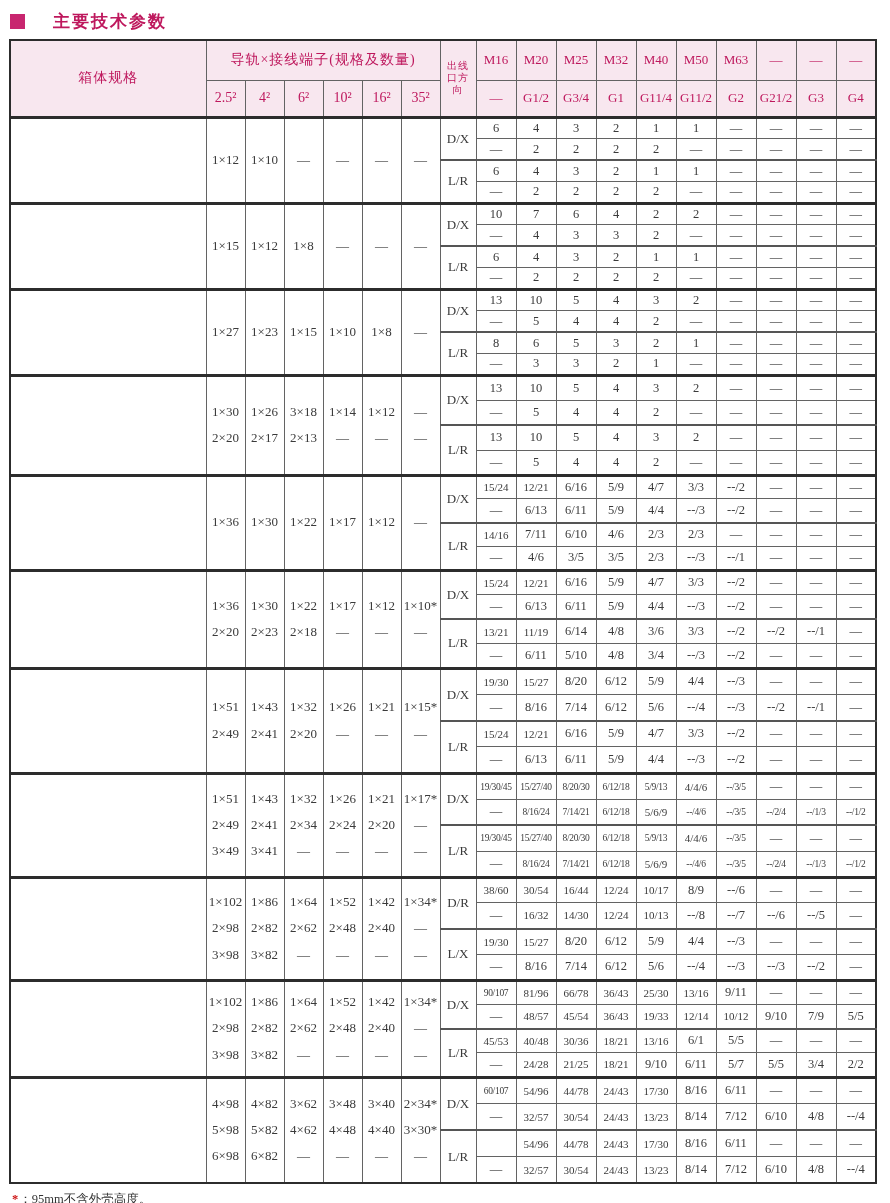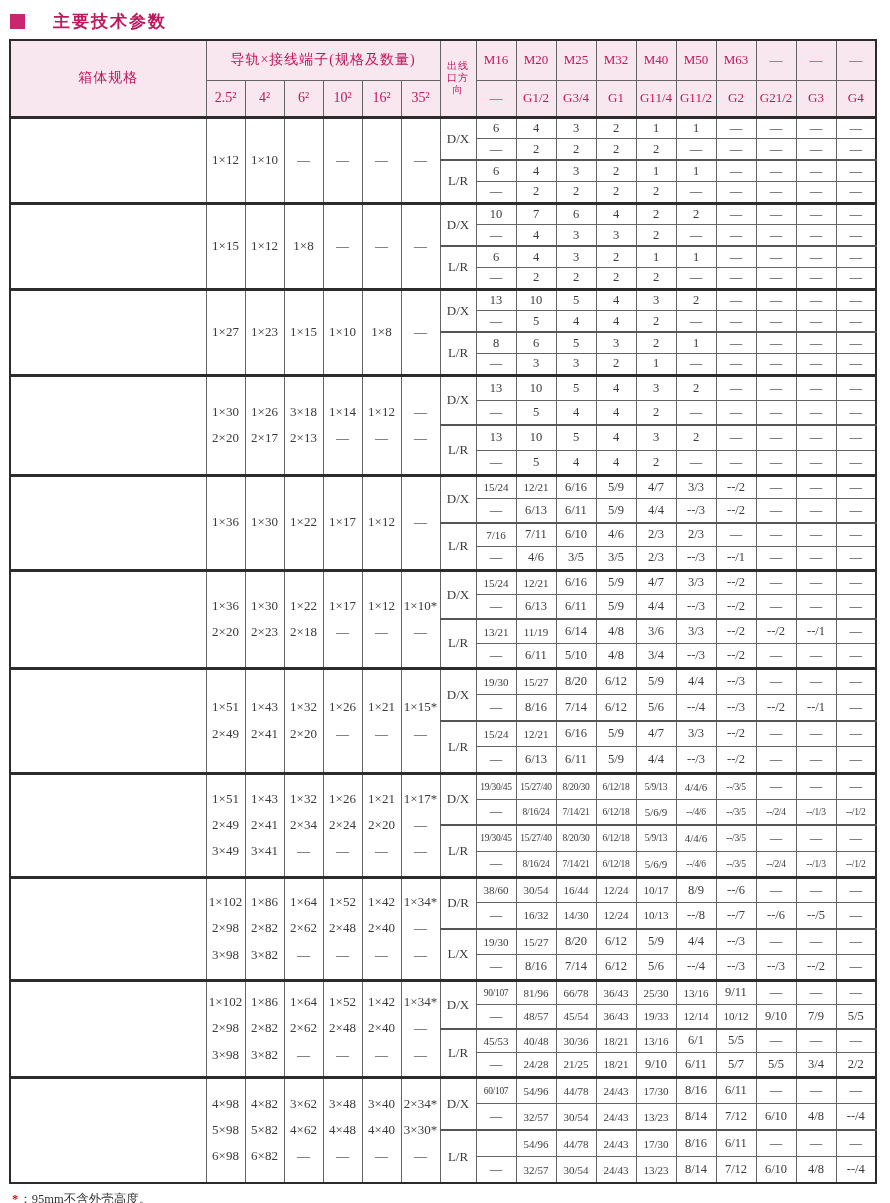--- a/index.html
+++ b/index.html
@@ -436,21 +436,21 @@
         <td class="data-cell">5/9</td>
         <td class="data-cell">4/4</td>
         <td class="data-cell">--/3</td>
         <td class="data-cell">--/2</td>
         <td class="data-cell">—</td>
         <td class="data-cell">—</td>
         <td class="data-cell">—</td>
       </tr>
       <tr class="dir-top" style="height: 23.75px;">
         <td class="dir-cell" rowspan="2">L/R</td>
-        <td class="data-cell small">7/16</td>
+        <td class="data-cell small">14/16</td>
         <td class="data-cell">7/11</td>
         <td class="data-cell">6/10</td>
         <td class="data-cell">4/6</td>
         <td class="data-cell">2/3</td>
         <td class="data-cell">2/3</td>
         <td class="data-cell">—</td>
         <td class="data-cell">—</td>
         <td class="data-cell">—</td>
         <td class="data-cell">—</td>
       </tr>

